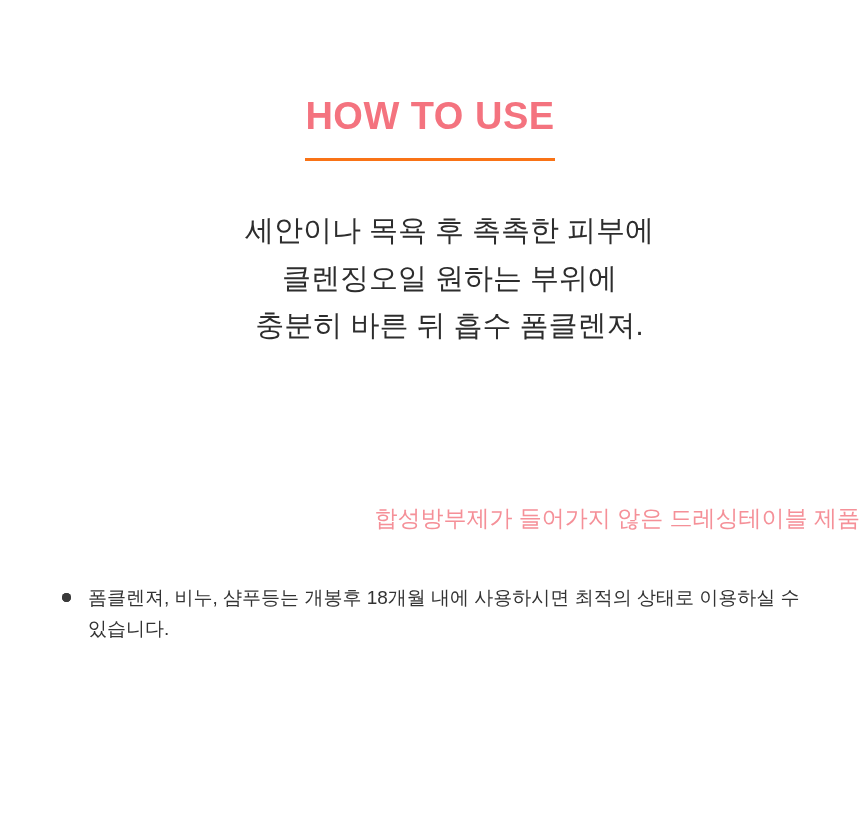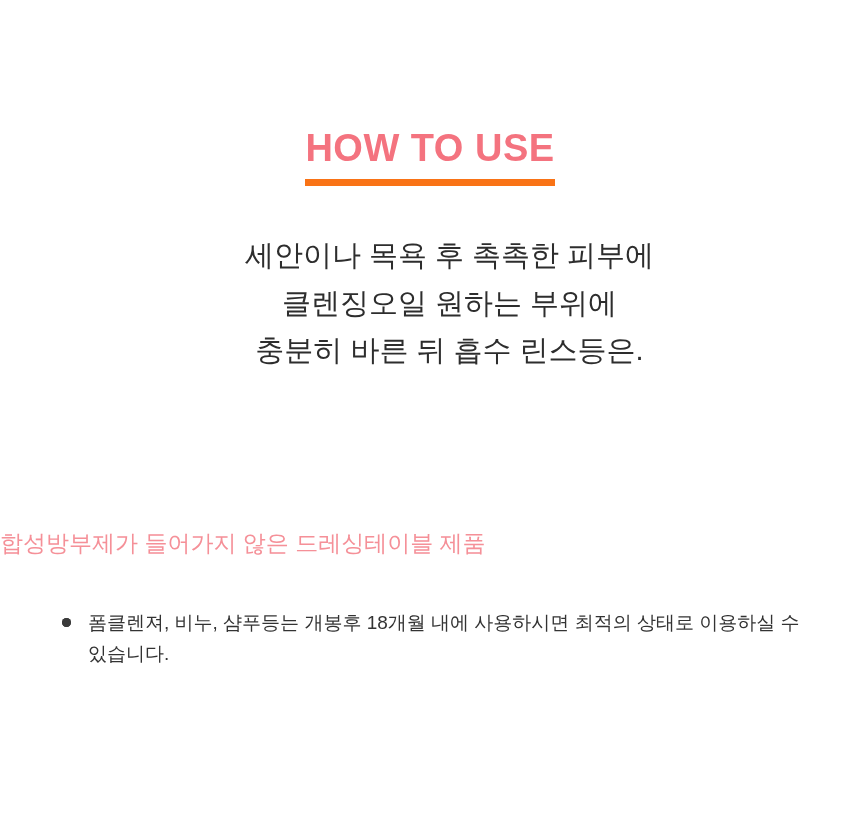--- a/index.html
+++ b/index.html
@@ -25,44 +25,43 @@
   .heading-wrap {
     text-align: center;
     margin-top: 96px;
   }
   .heading {
     display: inline-block;
     font-size: 38px;
     font-weight: bold;
     letter-spacing: 0.5px;
     color: #f4737f;
-    padding-bottom: 9px;
-    border-bottom: 7px solid #f97316;
+    padding-bottom: 20px;
+    border-bottom: 3px solid #f97316;
     line-height: 1.1;
-    margin-top: 32px;
   }
 
   
   .intro {
     margin-top: 46px;
     text-align: center;
     font-size: 29px;
     line-height: 1.65;
     color: #2d2d2d;
     font-weight: 400;
     margin-left: 39px;
   }
   .intro div {
     white-space: nowrap;
   }
 
   
   .subheading {
     margin-top: 150px;
-    text-align: left;
+    text-align: right;
     font-size: 23px;
     line-height: 1.6;
     color: #f59098;
     font-weight: 500;
   }
   .subheading div {
     white-space: nowrap;
   }
 
   
@@ -95,21 +94,21 @@
 
 <div class="page">
 
   <div class="heading-wrap">
     <div class="heading">HOW TO USE</div>
   </div>
 
   <div class="intro">
     <div>세안이나 목욕 후 촉촉한 피부에</div>
     <div>클렌징오일 원하는 부위에</div>
-    <div>충분히 바른 뒤 흡수 린스등은.</div>
+    <div>충분히 바른 뒤 흡수 폼클렌져.</div>
   </div>
 
   <div class="subheading">
     <div>합성방부제가 들어가지 않은 드레싱테이블 제품</div>
   </div>
 
   <ul class="bullets">
     <li>
       <span class="dot"></span>
     </li>

